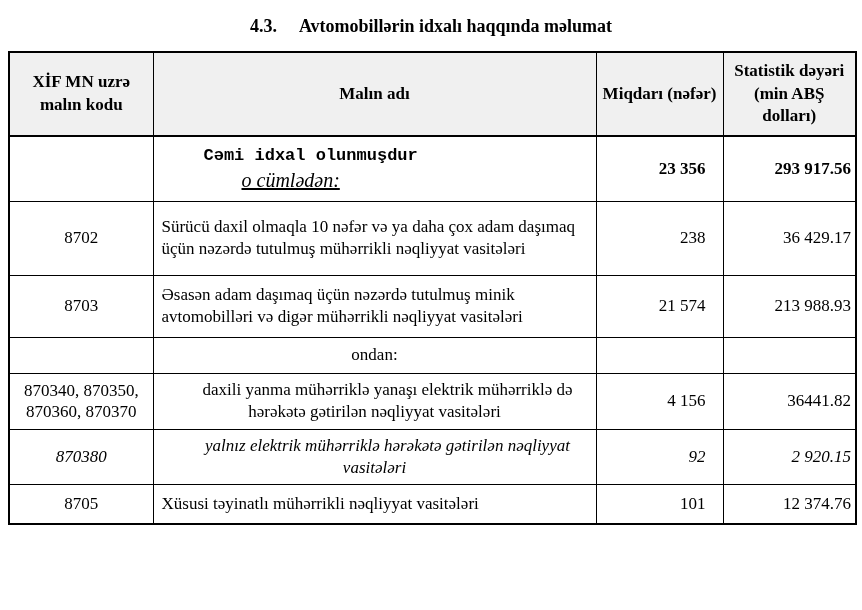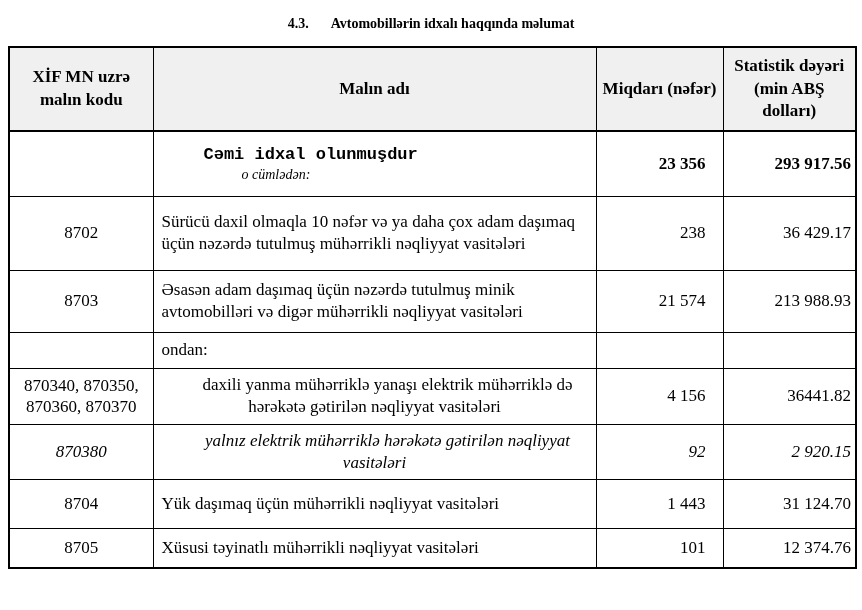--- a/index.html
+++ b/index.html
@@ -7,21 +7,21 @@
     width: 862px; height: 610px;
     background: #ffffff;
     color: #000000;
     font-family: "Liberation Serif", serif;
     overflow: hidden;
   }
   .page-title {
     margin-top: 16px;
     text-align: center;
     font-weight: bold;
-    font-size: 14px;
+    font-size: 18px;
   }
   .page-title .num { display: inline-block; margin-right: 22px; }
 
   table.imports {
     border-collapse: collapse;
     table-layout: fixed;
     width: 847px;
     margin: 14px 0 0 8px;
     border: 2px solid #000;
   }
@@ -50,24 +50,24 @@
   tr.r2 { height: 74px; }
   tr.r3 { height: 62px; }
   tr.r4 { height: 36px; }
   tr.r5 { height: 56px; }
   tr.r6 { height: 55px; font-style: italic; }
   tr.r7 { height: 49px; }
   tr.r8 { height: 40px; }
 
   tr.total td.qty, tr.total td.val { font-weight: bold; }
   tr.total .nm  { font-weight: bold; padding-left: 42px; font-family: Liberation Mono, monospace; }
-  tr.total .note { font-style: italic; padding-left: 80px; font-size: 14px; }
+  tr.total .note { font-style: italic; padding-left: 80px; font-size: 20px; text-decoration: underline; }
   .note:empty { display: none; }
 
-  tr.subhead td.name { }
+  tr.subhead td.name { text-align: center; }
   tr.indent td.name .nm { text-indent: 26px; text-align: center; }
 </style>
 </head>
 <body>
 
 <div class="page-title">
   <span class="num">4.3.</span><span>Avtomobillərin idxalı haqqında məlumat</span>
 </div>
 
 <table class="imports">
@@ -128,28 +128,20 @@
       <td class="val">36441.82</td>
     </tr>
     <tr class="r6 indent">
       <td class="code">870380</td>
       <td class="name">
         <div class="nm">yalnız elektrik mühərriklə hərəkətə gətirilən nəqliyyat vasitələri</div>
       </td>
       <td class="qty">92</td>
       <td class="val">2 920.15</td>
     </tr>
-    <tr class="r7">
-      <td class="code">8704</td>
-      <td class="name">
-        <div class="nm">Yük daşımaq üçün mühərrikli nəqliyyat vasitələri</div>
-      </td>
-      <td class="qty">1 443</td>
-      <td class="val">31 124.70</td>
-    </tr>
     <tr class="r8">
       <td class="code">8705</td>
       <td class="name">
         <div class="nm">Xüsusi təyinatlı mühərrikli nəqliyyat vasitələri</div>
       </td>
       <td class="qty">101</td>
       <td class="val">12 374.76</td>
     </tr>
   </tbody>
 </table>

